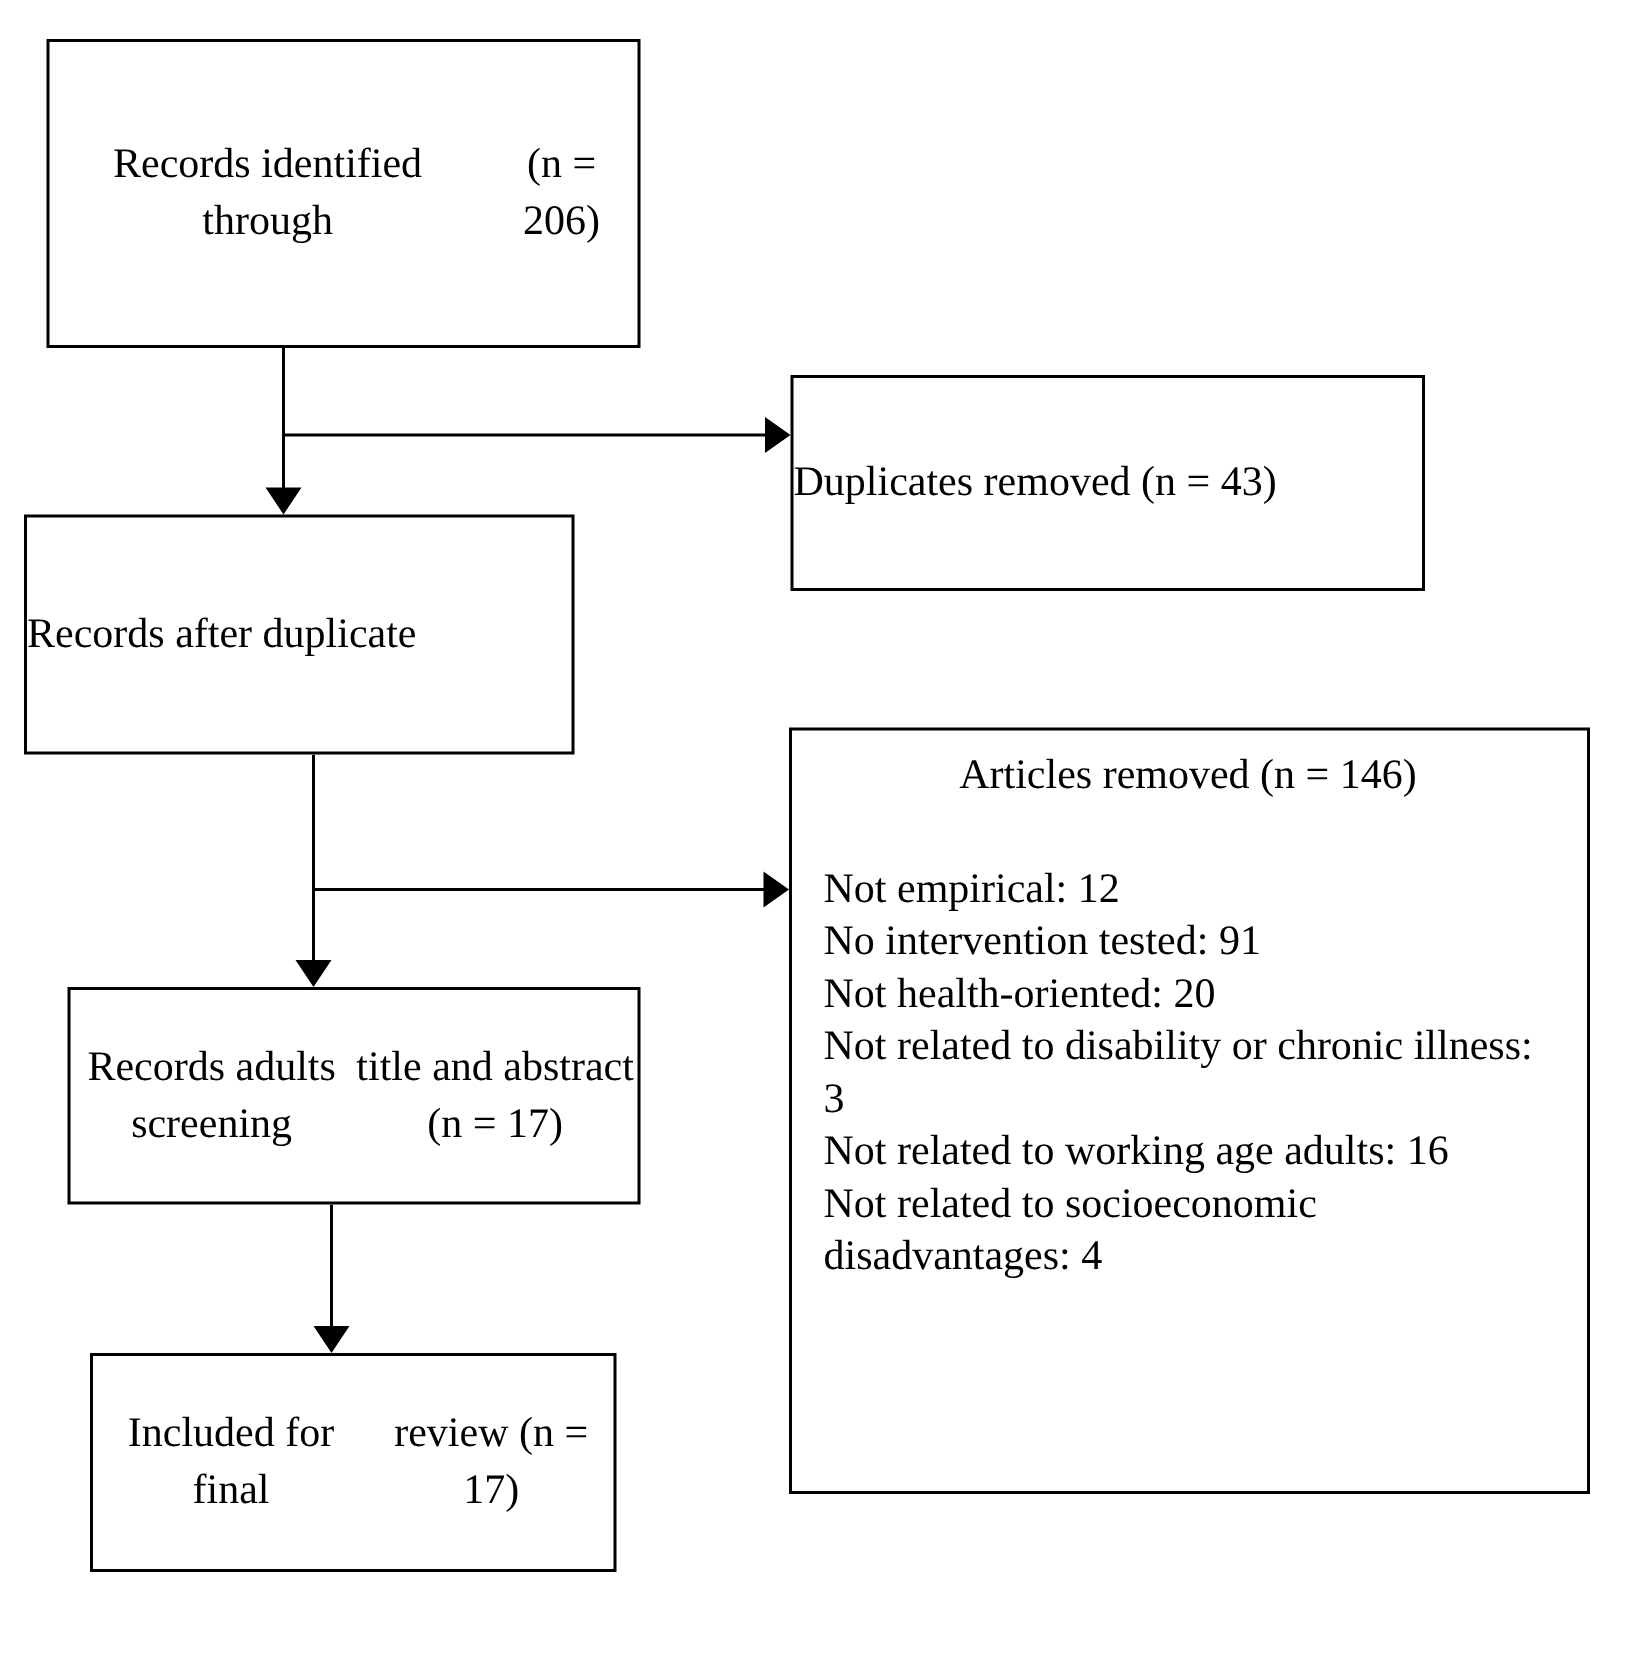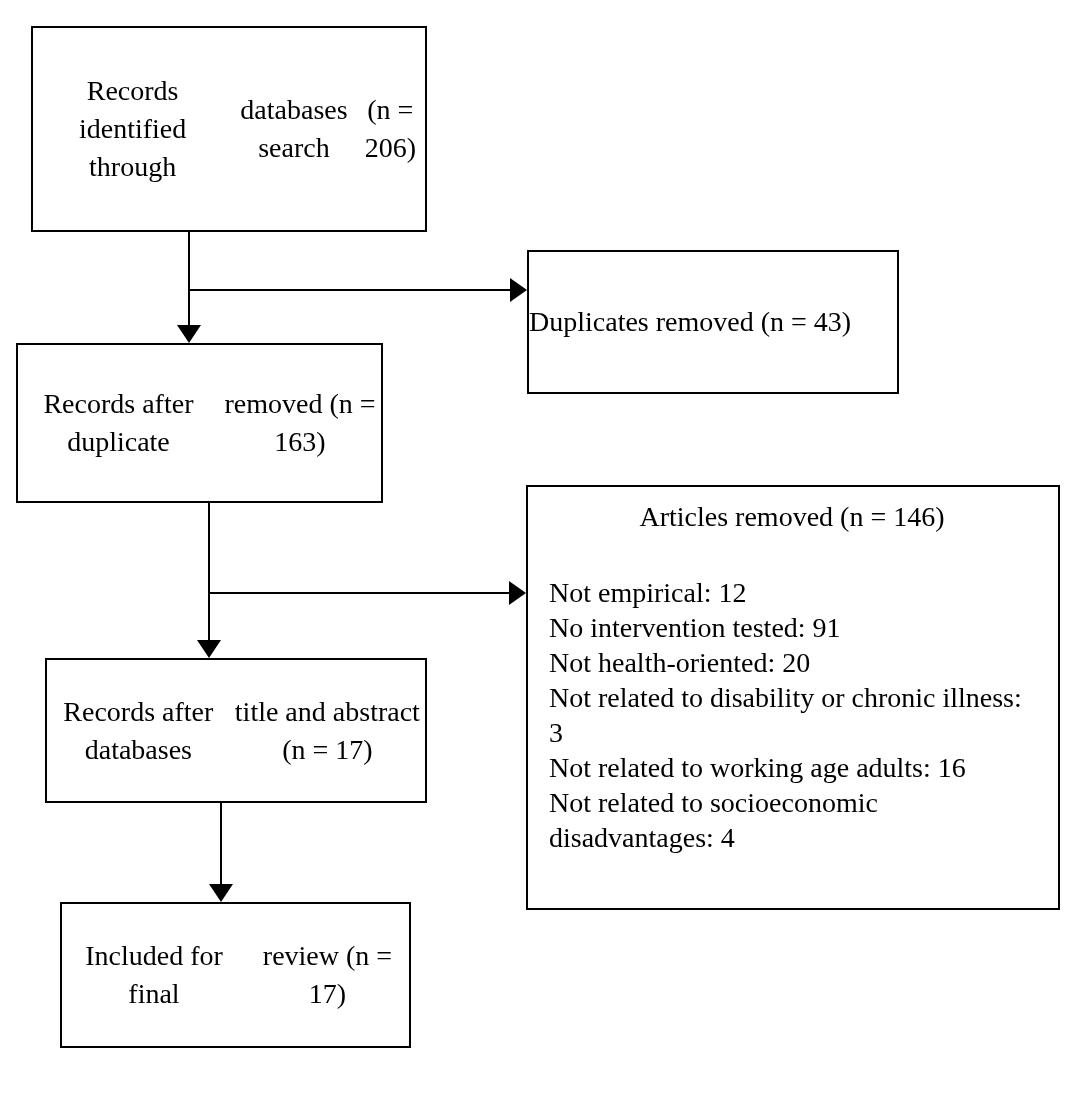--- a/index.html
+++ b/index.html
@@ -40,23 +40,23 @@
     line-height: 38px;
   }
   .box.centered {
     display: flex;
     flex-direction: row;
     justify-content: flex-start;
     align-items: center;
     text-align: center;
   }
   #box-identified        { left: 31px;  top: 26px;  width: 396px; height: 206px; }
-  #box-duplicates        { left: 527px; top: 250px; width: 372px; height: 144px; }
+  #box-duplicates        { left: 527px; top: 250px; width: 423px; height: 144px; }
   #box-after-duplicate   { left: 16px;  top: 343px; width: 367px; height: 160px; }
-  #box-articles          { left: 526px; top: 485px; width: 534px; height: 425px;
+  #box-articles          { left: 526px; top: 485px; width: 534px; height: 511px;
                            padding: 12px 23px 12px 21px; }
   #box-after-screening   { left: 45px;  top: 658px; width: 382px; height: 145px; }
   #box-included          { left: 60px;  top: 902px; width: 351px; height: 146px; }
 
   .articles-title {
     text-align: center;
     line-height: 36px;
     margin-bottom: 40px;
   }
   .reason-list {
@@ -85,47 +85,45 @@
 
     <line x1="209" y1="593" x2="510" y2="593"></line>
     <polygon points="509,581 509,605 526,593"></polygon>
 
     <line x1="221" y1="803" x2="221" y2="886"></line>
     <polygon points="209,884 233,884 221,902"></polygon>
   </svg>
 
   <div class="box centered" id="box-identified">
     <div>Records identified through</div>
-    <div>databases search</div>
     <div>(n = 206)</div>
   </div>
 
   <div class="box centered" id="box-duplicates">
     <div>Duplicates removed (n = 43)</div>
   </div>
 
   <div class="box centered" id="box-after-duplicate">
     <div>Records after duplicate</div>
-    <div>removed (n = 163)</div>
   </div>
 
   <div class="box" id="box-articles">
     <div class="articles-title">Articles removed (n = 146)</div>
     <div class="reason-list">
       <div class="reason-item">Not empirical: 12</div>
       <div class="reason-item">No intervention tested: 91</div>
       <div class="reason-item">Not health-oriented: 20</div>
       <div class="reason-item">Not related to disability or chronic illness: 3</div>
       <div class="reason-item">Not related to working age adults: 16</div>
       <div class="reason-item">Not related to socioeconomic disadvantages: 4</div>
     </div>
   </div>
 
   <div class="box centered" id="box-after-screening">
-    <div>Records after databases</div>
+    <div>Records adults screening</div>
     <div>title and abstract (n = 17)</div>
   </div>
 
   <div class="box centered" id="box-included">
     <div>Included for final</div>
     <div>review (n = 17)</div>
   </div>
 
 </div>
 

